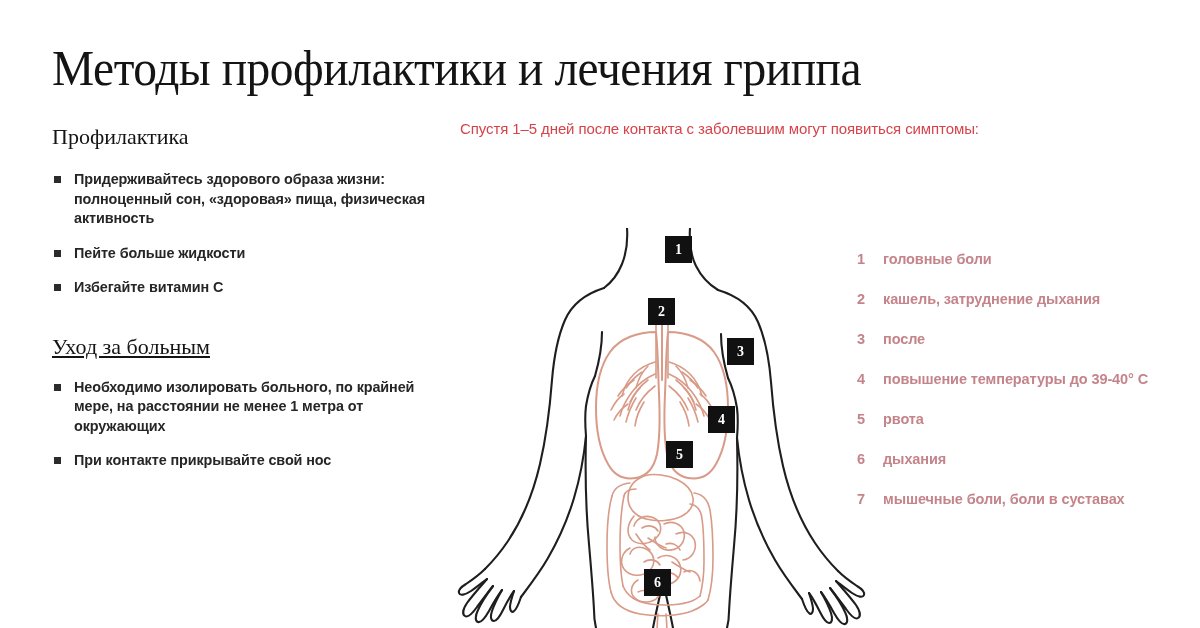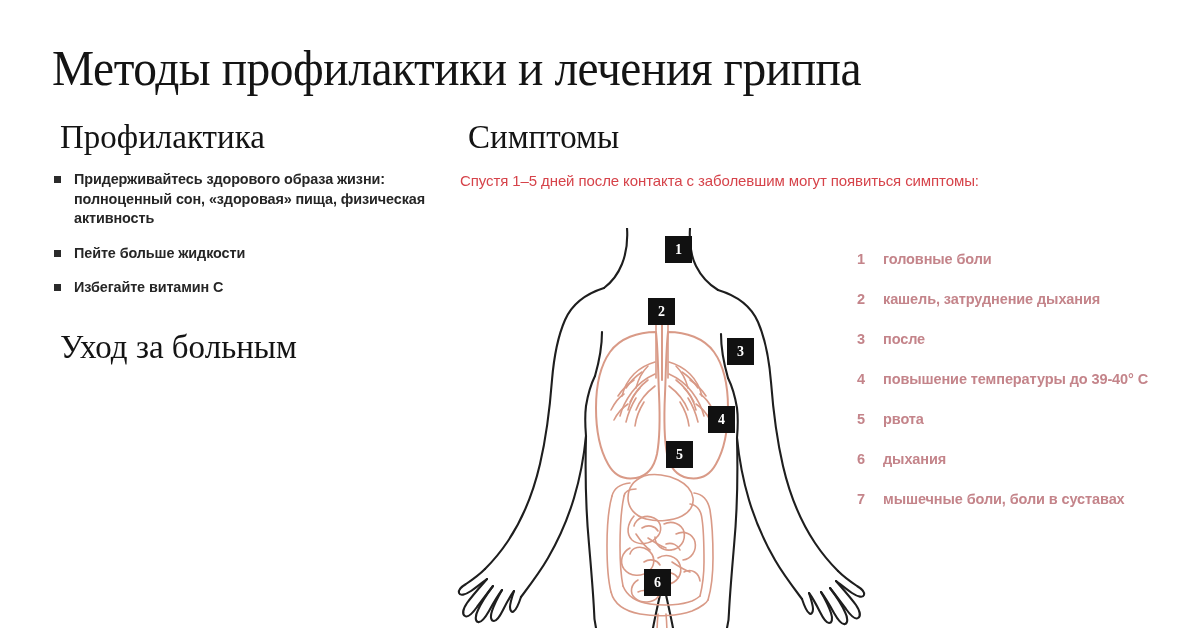--- a/index.html
+++ b/index.html
@@ -42,30 +42,31 @@
   }
   .col-right {
     position: absolute;
     left: 460px;
     top: 118px;
     width: 700px;
   }
 
   .section-head {
     font-family: "Liberation Serif", serif;
-    font-size: 33px;
+    font-size: 22px;
     line-height: 38px;
     font-weight: 400;
     color: #141414;
-    margin: 0 0 14px 8px;
+    margin: 0 0 14px 0;
     white-space: nowrap;
   }
   .section-head.care {
     margin-top: 30px;
     margin-bottom: 12px;
+    text-decoration: underline;
   }
 
   
   ul.bullets {
     list-style: none;
     margin: 0;
     padding: 0;
   }
   ul.bullets > li {
     position: relative;
@@ -169,25 +170,34 @@
       <span>Пейте больше жидкости</span>
     </li>
     <li>
       <span class="sq-bullet"></span>
       <span>Избегайте витамин С</span>
     </li>
   </ul>
 
   <h2 class="section-head care">Уход за больным</h2>
 
+  <ul class="bullets">
+    <li>
+      <span class="sq-bullet"></span>
+      <span>Необходимо изолировать больного, по крайней мере, на расстоянии не менее 1 метра от окружающих</span>
+    </li>
+    <li>
+      <span class="sq-bullet"></span>
+      <span>При контакте прикрывайте свой нос</span>
+    </li>
+  </ul>
 
 </div>
 
 <div class="col-right">
-  <h2 class="section-head">Симптомы</h2>
   <p class="intro-red">Спустя 1–5 дней после контакта с заболевшим могут появиться симптомы:</p>
 </div>
 
 <div class="symptom-list">
   <div class="symptom-row">
     <span class="symptom-num">1</span>
     <span class="symptom-text">головные боли</span>
   </div>
   <div class="symptom-row">
     <span class="symptom-num">2</span>

